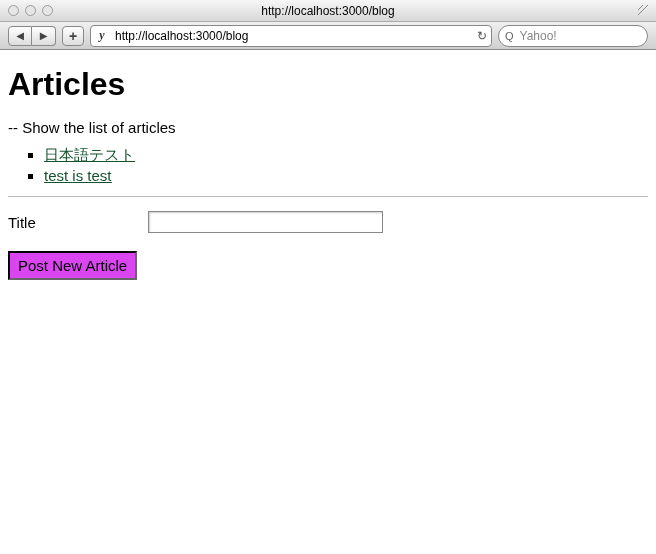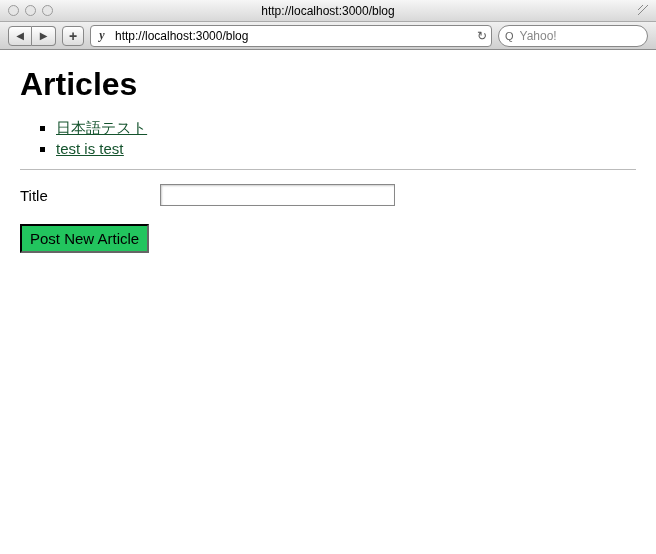--- a/index.html
+++ b/index.html
@@ -17,32 +17,32 @@
   .navbtn:last-child { border-radius:0 4px 4px 0; border-left:none; }
   .plusbtn { width:22px; height:20px; background:linear-gradient(to bottom,#fff,#ddd); border:1px solid #888; border-radius:4px; display:flex; align-items:center; justify-content:center; font-size:14px; color:#444; font-weight:bold; }
   .addr { flex:1; height:22px; background:#fff; border:1px solid #888; border-radius:4px; display:flex; align-items:center; padding:0 4px; gap:4px; font-size:12px; }
   .addr .favicon { width:14px; height:14px; display:flex; align-items:center; justify-content:center; font-weight:bold; font-family:Georgia,serif; font-style:italic; font-size:12px; color:#333; }
   .addr input { flex:1; border:none; outline:none; font-size:12px; }
   .reload { font-size:12px; color:#555; }
   .search { width:150px; height:22px; background:#fff; border:1px solid #888; border-radius:11px; display:flex; align-items:center; padding:0 6px; gap:4px; font-size:12px; }
   .search .mag { font-size:11px; color:#666; }
   .search input { flex:1; border:none; outline:none; font-size:12px; background:transparent; }
   .search input::placeholder { color:#888; }
-  .content { flex:1; background:#fff; overflow:auto; padding:4px 20px; font-size:15px; }
+  .content { flex:1; background:#fff; overflow:auto; padding:4px 8px; font-size:15px; }
   .content h1 { font-size:32px; margin:12px 0 16px 0; }
   .content p { margin:8px 0 10px 0; }
   .content ul { margin:4px 0 12px 0; padding-left:36px; }
   .content ul li { list-style:square; text-decoration:underline; margin:2px 0; font-size:15px; }
   .content ul li a { color:#14532d; }
   .content hr { border:none; border-top:1px solid #bbb; margin:10px 0 14px 0; }
   .formrow { display:flex; margin:10px 0; align-items:center; }
   .formrow .lbl { width:140px; font-size:15px; }
   .formrow input[type=text] { width:235px; height:22px; border:1px solid #888; box-shadow:inset 1px 1px 2px rgba(0,0,0,0.2); }
   .formrow textarea { width:478px; height:148px; border:1px solid #888; box-shadow:inset 1px 1px 2px rgba(0,0,0,0.2); resize:both; font-family:inherit; }
-  .submitbtn { margin-top:8px; padding:4px 8px; font-size:15px; background:#22c55e; border:2px solid #000; border-right-color:#666; border-bottom-color:#666; }
+  .submitbtn { margin-top:8px; padding:4px 8px; font-size:15px; background:#d946ef; border:2px solid #000; border-right-color:#666; border-bottom-color:#666; }
 </style>
 </head>
 <body>
 
 <div class="window">
   <div class="titlebar">
     <div class="traffic">
       <div class="tl"></div>
       <div class="tl"></div>
       <div class="tl"></div>
@@ -67,20 +67,21 @@
       <div class="reload">↻</div>
     </div>
     <div class="search">
       <div class="mag">Q</div>
       <input type="text" placeholder="Yahoo!" style="">
     </div>
   </div>
 
   <div class="content">
     <h1>Articles</h1>
+    <p>-- Show the list of articles</p>
     <ul>
       <li><a href="#">日本語テスト</a></li>
       <li><a href="#">test is test</a></li>
     </ul>
     <hr>
     <div class="formrow">
       <div class="lbl">Title</div>
       <input type="text" value="" style="">
     </div>
     <button class="submitbtn">Post New Article</button>

